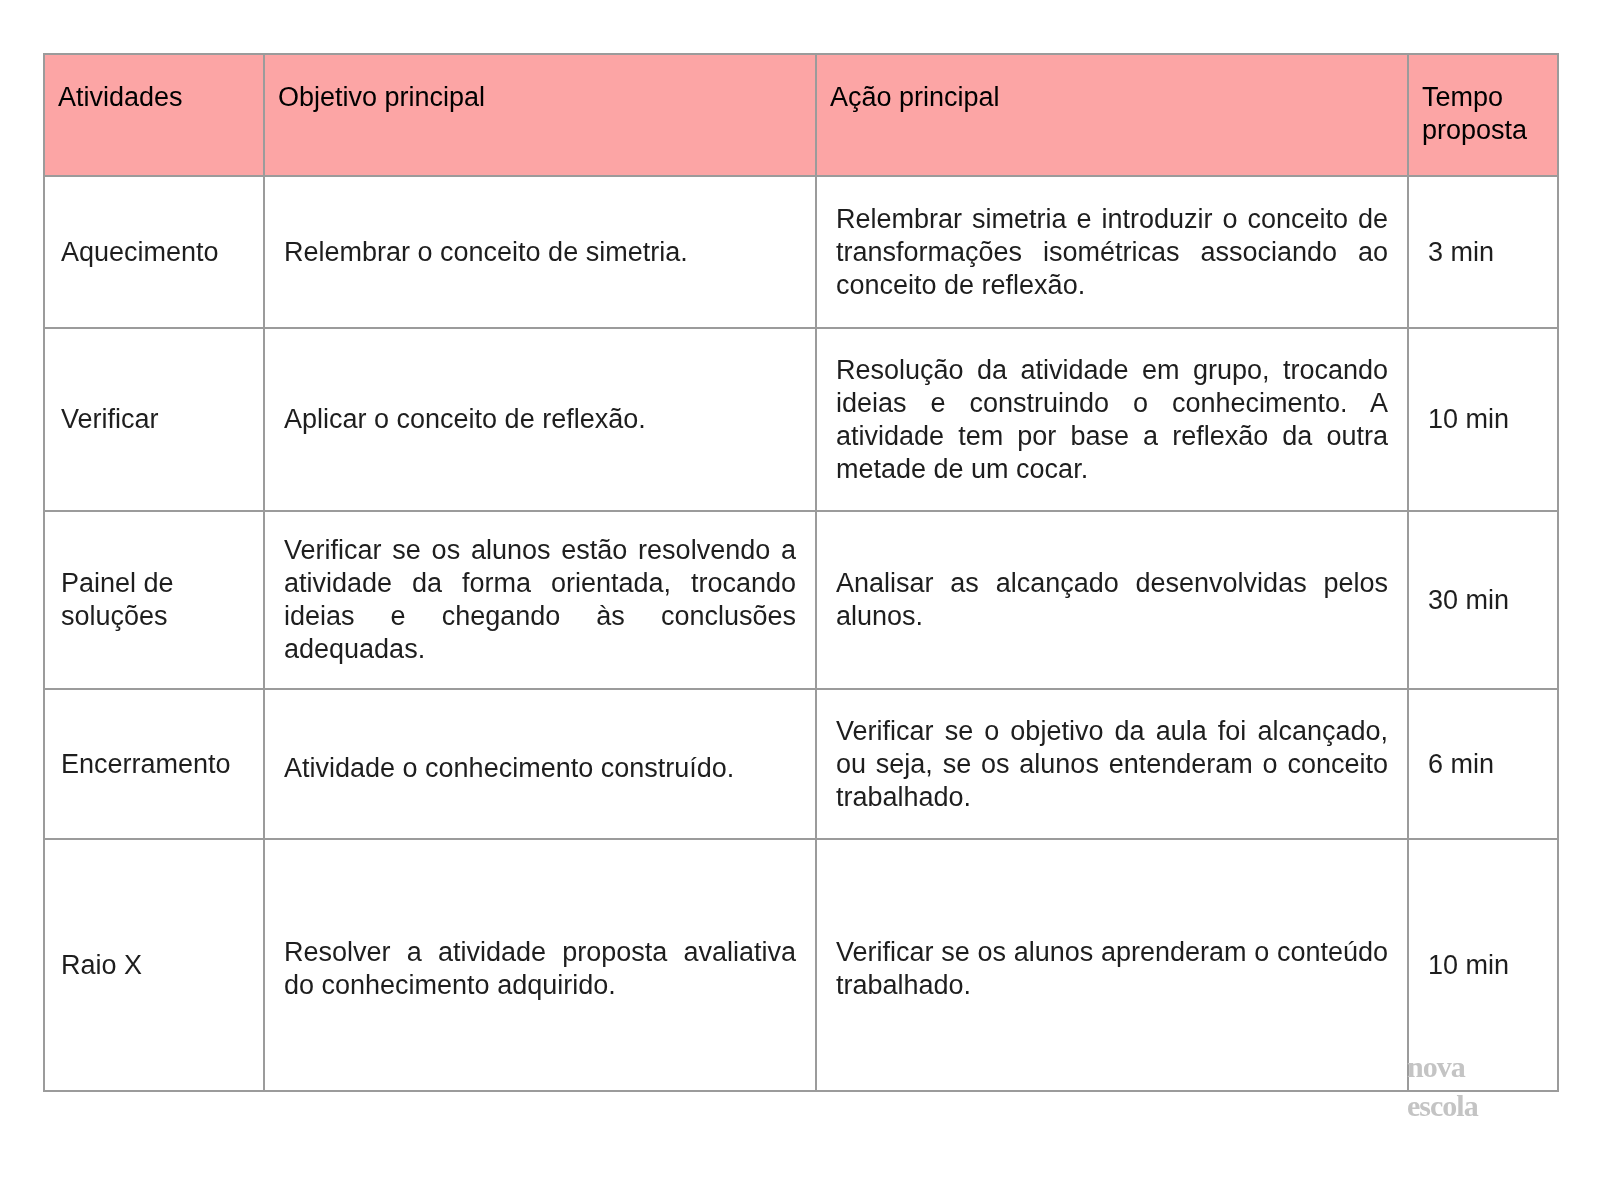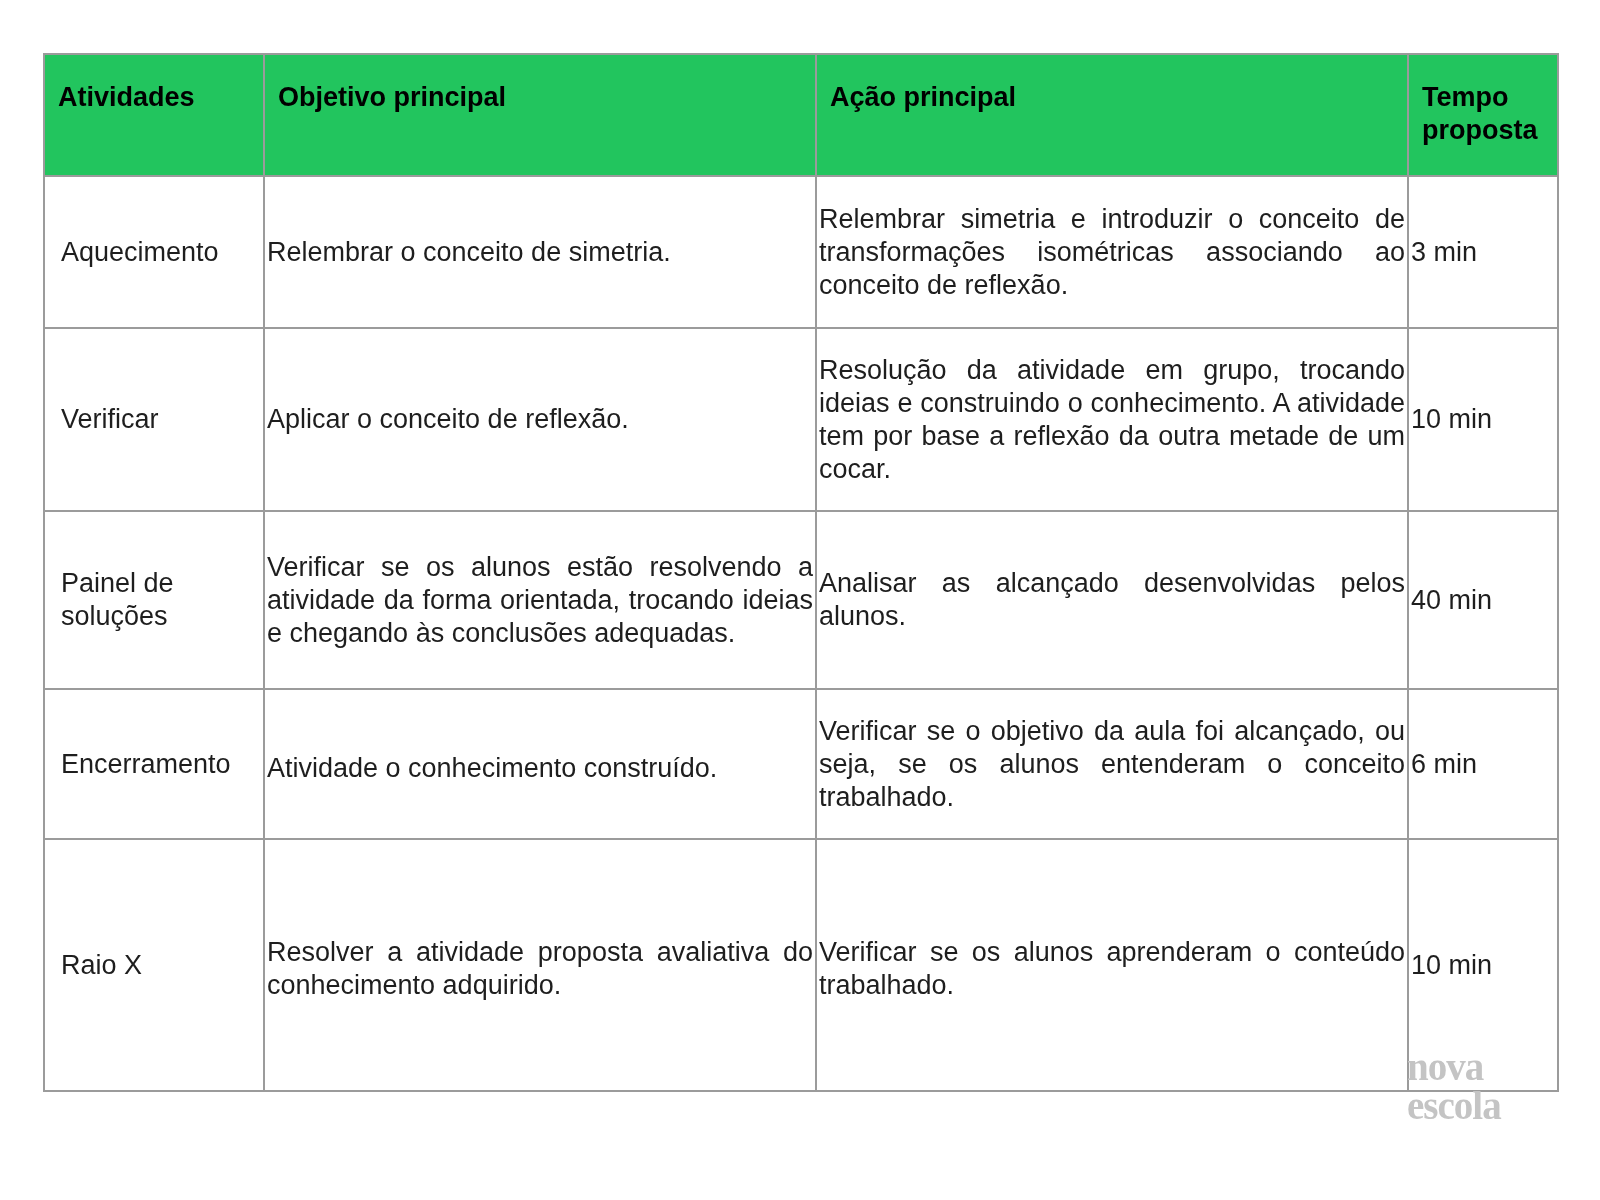--- a/index.html
+++ b/index.html
@@ -16,50 +16,50 @@
     table-layout: fixed;
     font-size: 27px;
     line-height: 33px;
   }
   table.plan th, table.plan td {
     border: 2px solid #9b9b9b;
     vertical-align: middle;
     overflow: hidden;
   }
   table.plan th {
-    background: #22c55e;
-    font-weight: 700;
+    background: #fca5a5;
+    font-weight: 400;
     color: #000000;
     text-align: left;
     vertical-align: top;
     padding: 26px 13px 0 13px;
     height: 122px;
   }
   th.col-name { padding-left: 16px; }
 
-  td { padding: 18px 2px; }
+  td { padding: 18px 19px; }
   td.name { padding-left: 16px; text-align: left; margin-top: 12px; }
   td.obj, td.acao { text-align: justify; }
   td.tempo { text-align: left; }
 
   td.v-top { vertical-align: top; padding-top: 26px; }
 
   tr.r1 { height: 152px; }
   tr.r2 { height: 183px; }
   tr.r3 { height: 178px; }
   tr.r4 { height: 150px; }
   tr.r5 { height: 252px; }
 
   .watermark {
     position: absolute;
     left: 1407px;
     top: 1047px;
     font-family: "Liberation Serif", "DejaVu Serif", serif;
     font-weight: 700;
-    font-size: 39px;
+    font-size: 30px;
     line-height: 39px;
     letter-spacing: -1px;
     color: #c4c4c4;
   }
 </style>
 </head>
 <body>
 
 <div class="canvas">
 
@@ -88,21 +88,21 @@
       <tr class="r2">
         <td class="name">Verificar</td>
         <td class="obj">Aplicar o conceito de reflexão.</td>
         <td class="acao">Resolução da atividade em grupo, trocando ideias e construindo o conhecimento. A atividade tem por base a reflexão da outra metade de um cocar.</td>
         <td class="tempo">10 min</td>
       </tr>
       <tr class="r3">
         <td class="name">Painel de soluções</td>
         <td class="obj">Verificar se os alunos estão resolvendo a atividade da forma orientada, trocando ideias e chegando às conclusões adequadas.</td>
         <td class="acao">Analisar as alcançado desenvolvidas pelos alunos.</td>
-        <td class="tempo">40 min</td>
+        <td class="tempo">30 min</td>
       </tr>
       <tr class="r4">
         <td class="name">Encerramento</td>
         <td class="obj v-top">Atividade o conhecimento construído.</td>
         <td class="acao">Verificar se o objetivo da aula foi alcançado, ou seja, se os alunos entenderam o conceito trabalhado.</td>
         <td class="tempo">6 min</td>
       </tr>
       <tr class="r5">
         <td class="name">Raio X</td>
         <td class="obj v-top">Resolver a atividade proposta avaliativa do conhecimento adquirido.</td>

